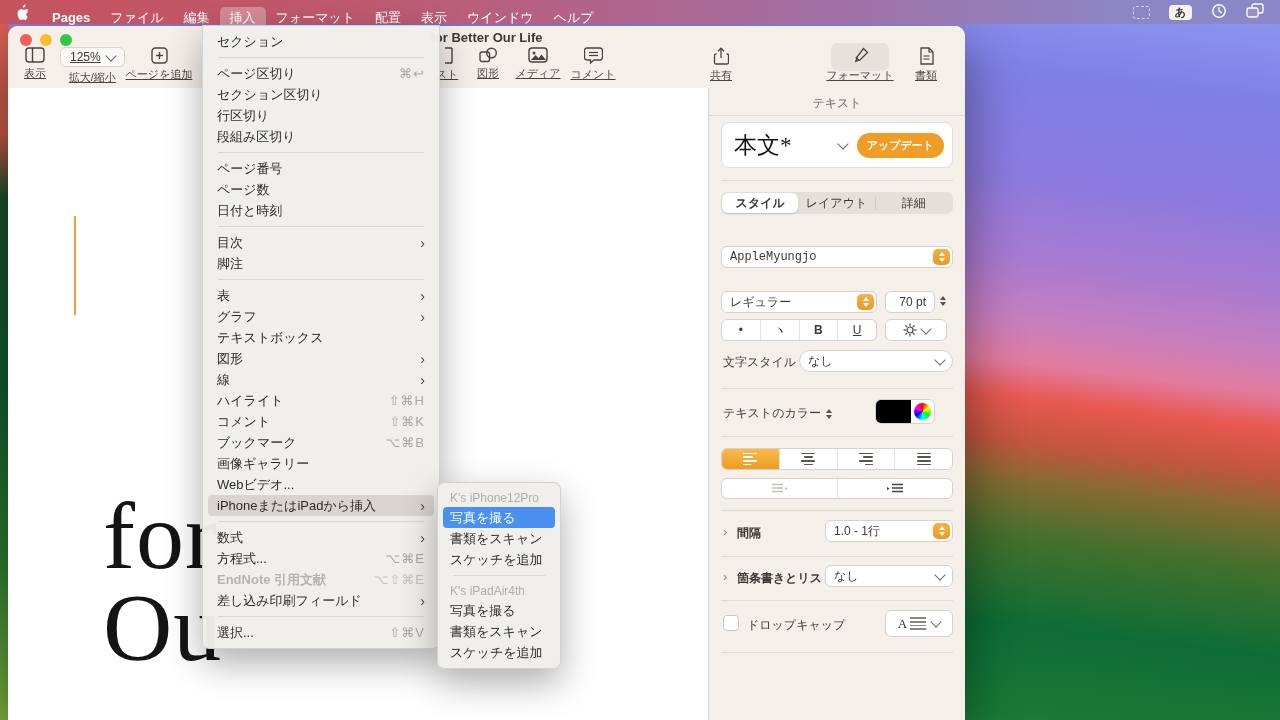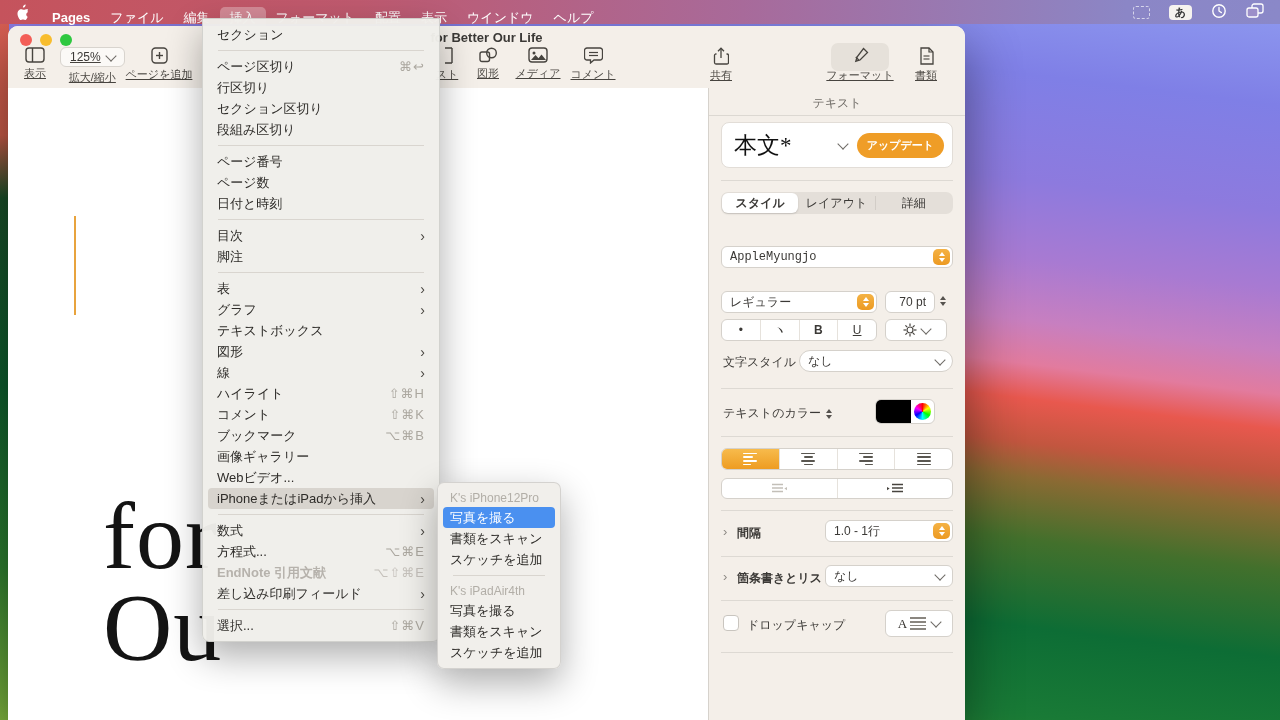--- a/index.html
+++ b/index.html
@@ -85,21 +85,21 @@
   .swatch{background:#000;border-radius:5px 0 0 5px;align-self:stretch;}
   .wheel{width:17px;height:17px;border-radius:50%;margin:0 3px;flex:none;
     background:conic-gradient(#f00,#ff0,#0f0,#0ff,#00f,#f0f,#f00);}
   .disc{color:#8d8984;font-size:13px;}
   .cbx{position:absolute;width:14px;height:14px;background:#fff;border:1px solid #c9c5bf;border-radius:4px;}
   .dropcap-ico{display:flex;align-items:center;gap:3px;}
   .dropcap-ico .A{font-family:"Liberation Serif",serif;font-size:13px;color:#33302c;}
   .dropcap-ico .lines{display:flex;flex-direction:column;gap:2px;}
   .dropcap-ico .lines b{width:16px;height:1.6px;background:#8a8680;}
   
-  .menu{position:absolute;left:202px;top:18px;width:238px;box-sizing:border-box;
+  .menu{position:absolute;left:202px;top:25px;width:238px;box-sizing:border-box;
     background:rgba(240,238,234,.97);border:1px solid rgba(0,0,0,.12);border-radius:0 0 7px 7px;
     box-shadow:0 14px 36px rgba(0,0,0,.32);padding:5px;z-index:40;font-size:13px;color:#2e2c29;}
   .mi{display:flex;align-items:center;height:21px;padding:0 9px;border-radius:4px;}
   .mi .ml{white-space:nowrap;}
   .mi .ms{margin-left:auto;color:#aba79f;letter-spacing:1px;white-space:nowrap;}
   .mi .arr{margin-left:auto;color:#4a4742;font-size:14px;line-height:14px;}
   .mi.hl{background:#d8d4ce;}
   .mi.dis .ml{color:#b6b2ac;font-weight:bold;} .mi.dis .ms{color:#c5c1bb;}
   .mdiv{height:1px;background:#d9d5cf;margin:5px 10px;}
   
@@ -445,24 +445,24 @@
   <div class="menu">
     <div class="mi">
         <span class="ml">セクション</span>
       </div>
     <div class="mdiv"></div>
     <div class="mi">
         <span class="ml">ページ区切り</span>
         <span class="ms">⌘↩</span>
       </div>
     <div class="mi">
+        <span class="ml">セクション区切り</span>
+      </div>
+    <div class="mi">
         <span class="ml">行区切り</span>
-      </div>
-    <div class="mi">
-        <span class="ml">セクション区切り</span>
       </div>
     <div class="mi">
         <span class="ml">段組み区切り</span>
       </div>
     <div class="mdiv"></div>
     <div class="mi">
         <span class="ml">ページ番号</span>
       </div>
     <div class="mi">
         <span class="ml">ページ数</span>

